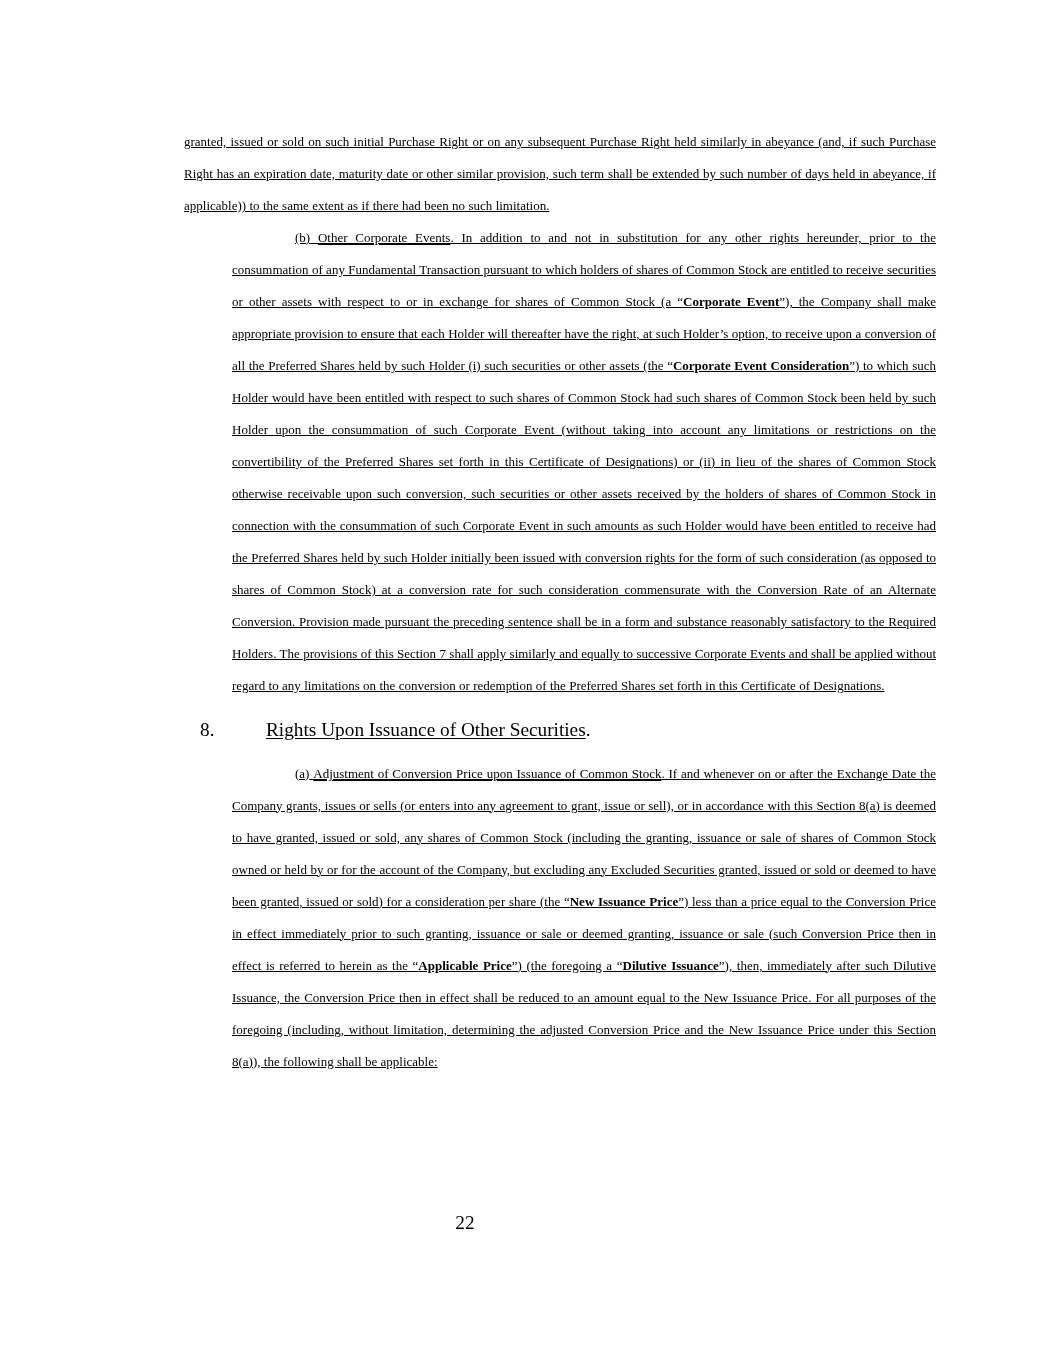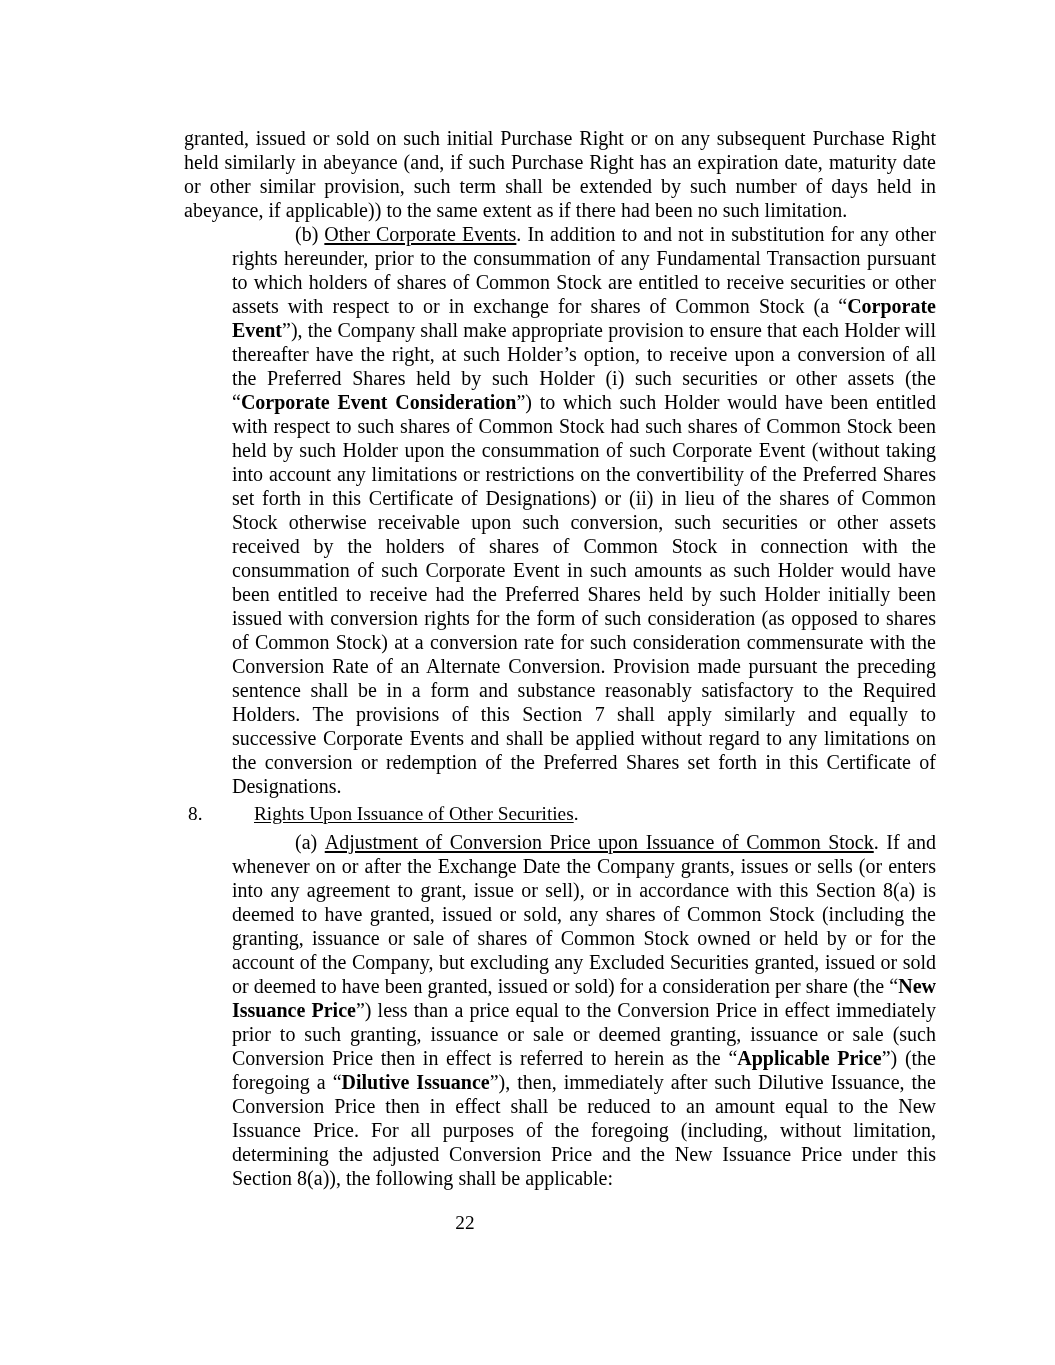--- a/index.html
+++ b/index.html
@@ -24,46 +24,47 @@
     background: #ffffff;
   }
   .content {
     position: absolute;
     left: 184px;
     top: 126px;
     width: 752px;
   }
   p.body-par {
     margin: 0 0 0 0;
-    font-size: 20px;
-    line-height: 24px;
+    font-size: 13px;
+    line-height: 32px;
     text-align: justify;
     text-justify: inter-word;
     -webkit-hyphens: none;
     hyphens: none;
     word-spacing: 0.1px;
+    text-decoration: underline;
   }
   p.indent-par {
     text-indent: 63px;
     margin-left: 48px;
   }
   .gap-par {
     margin-top: 23.6px;
   }
   .u {
     text-decoration: underline;
     text-underline-offset: 2px;
   }
   .b {
     font-weight: bold;
   }
   .section-head {
     font-size: 19.3px;
     line-height: 23.6px;
-    margin: 4px;
+    margin: 16px;
     text-align: left;
   }
   .section-num {
     display: inline-block;
     width: 66px;
   }
   .page-number {
     position: absolute;
     left: 0;
     top: 1212px;

